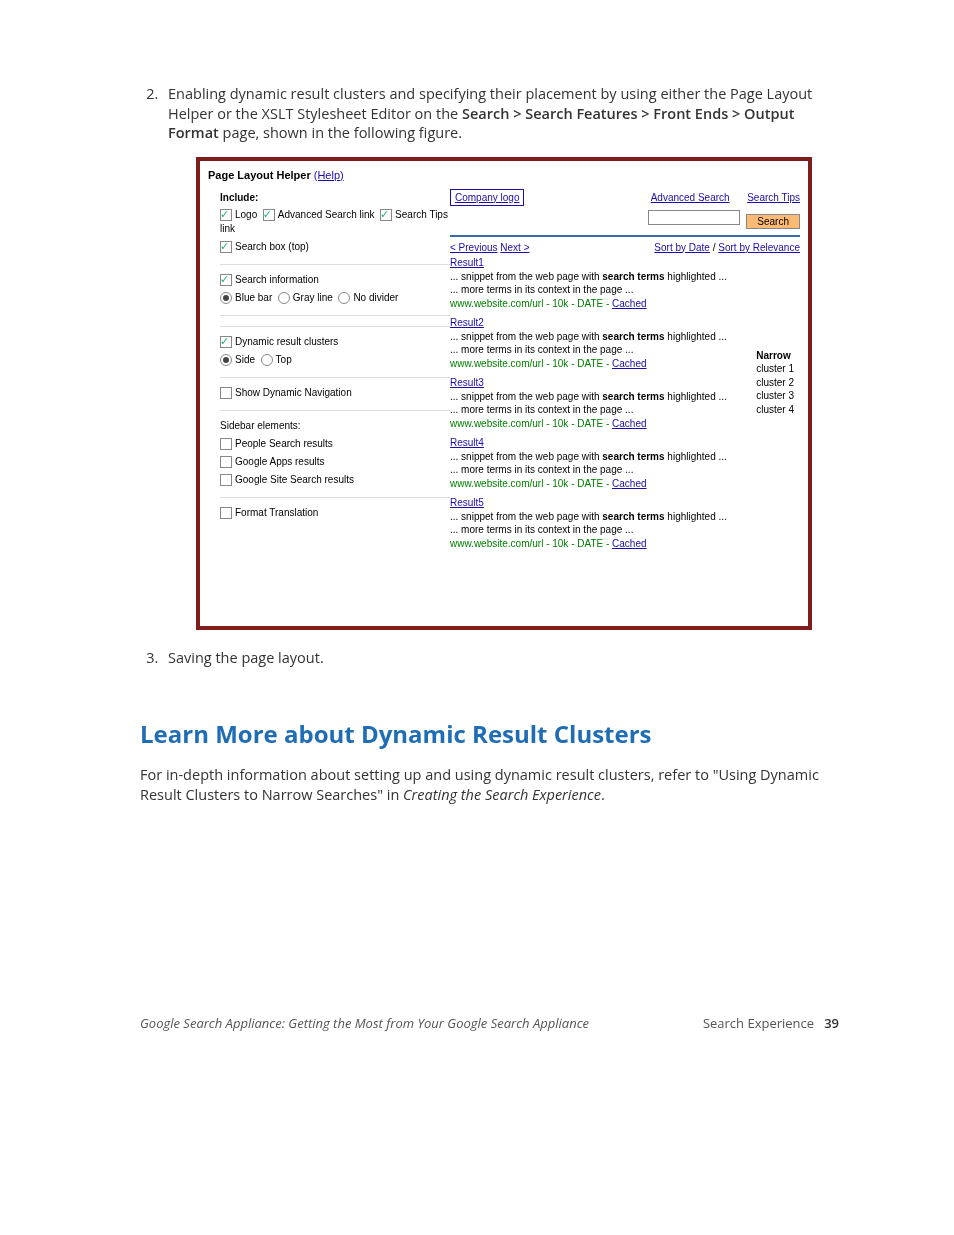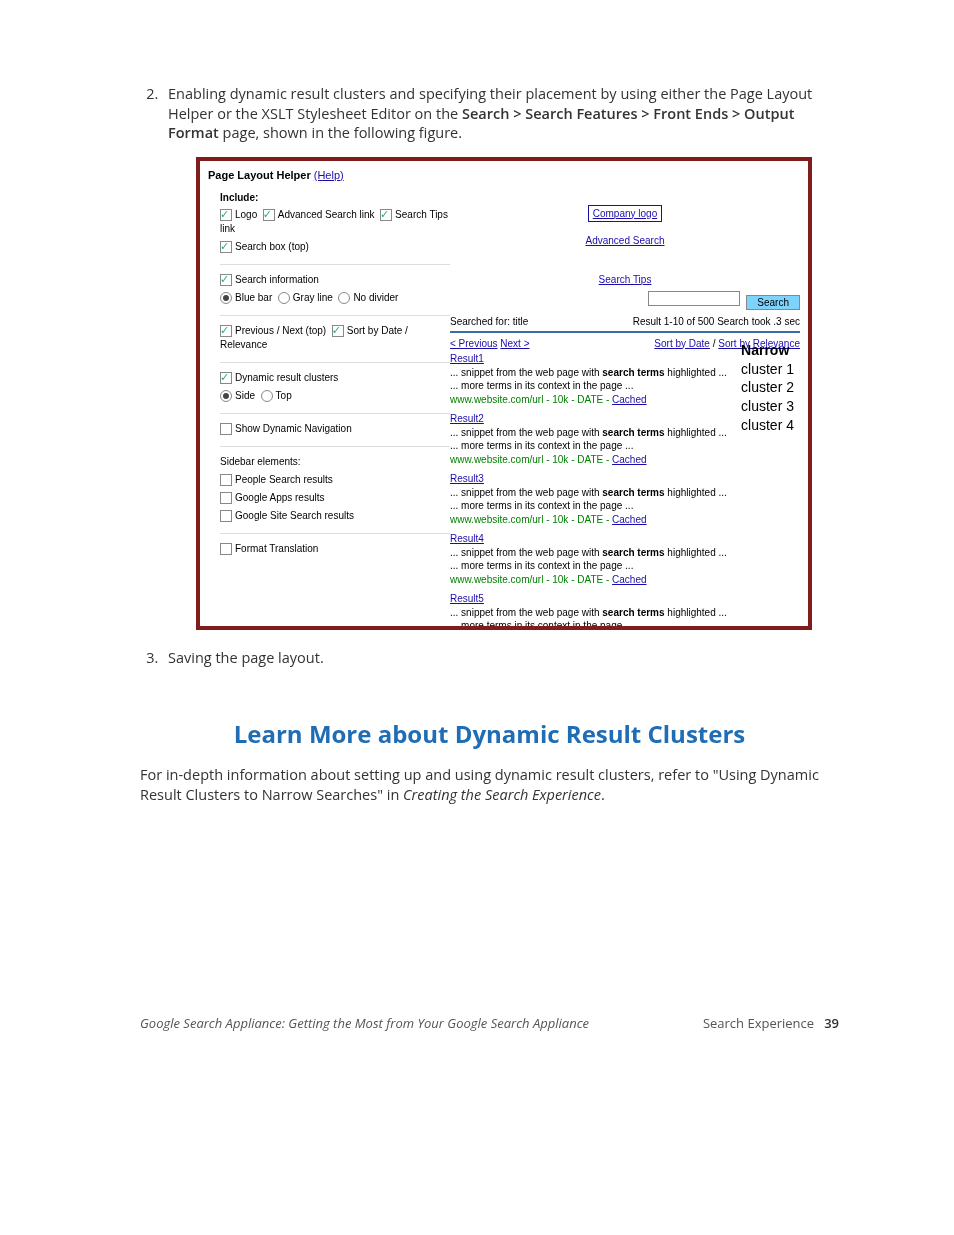--- a/index.html
+++ b/index.html
@@ -48,40 +48,39 @@
   .fig-body { display:flex; padding: 0 0 0 20px;}
   .left-col { width: 230px; font-size: 10px; color:#000; }
   .right-col { flex:1; border-left:0; font-size:10px; padding-right:8px; }
   .subhead { font-weight:bold; margin: 6px 0 4px; }
   .chk { display:inline-block; width:10px; height:10px; border:1px solid #888; margin-right:3px; vertical-align:middle; position:relative; background:#fff;}
   .chk.checked::after { content:"✓"; position:absolute; top:-3px; left:-1px; font-size:11px; color:#2a8; }
   .radio { display:inline-block; width:10px; height:10px; border:1px solid #888; border-radius:50%; margin-right:3px; vertical-align:middle; position:relative; background:#fff;}
   .radio.checked::after { content:""; position:absolute; top:2px; left:2px; width:6px; height:6px; border-radius:50%; background:#444; }
   .opt-line { margin: 4px 0; line-height:1.4; }
   .divider { border-top:1px solid #ddd; margin: 10px 0 8px; }
-  .preview-top { display:flex; align-items:center; gap:6px; margin-bottom:4px; margin-top:20px;flex-direction:column;}
+  .preview-top { display:flex; align-items:center; gap:6px; margin-bottom:4px; margin-top:4px;}
   .logo-box { border:1px solid #1a0dab; color:#1a0dab; font-size:10px; padding:1px 4px; text-decoration:underline;}
   .alink { color:#1a0dab; text-decoration:underline; }
-  .btn { border:1px solid #888; font-size:10px; padding:1px 10px; background:#7dd3fc;}
+  .btn { border:1px solid #888; font-size:10px; padding:1px 10px; background:#fdba74;}
   .search-field { border:1px solid #888; display:inline-block; width:90px; height:13px; background:#fff; margin:0 4px;}
   .meta-line { display:flex; justify-content:space-between; margin:4px 0 2px; }
   .result { margin: 2px 0 6px; }
   .result-title { color:#1a0dab; text-decoration:underline; }
   .snippet { color:#000; }
   .snippet .hl { font-weight:bold; }
   .url { color:#008000; }
   .cached { color:#1a0dab; text-decoration:underline; }
-  .narrow { position:absolute; right:14px; top:180px; font-size:14px;}
+  .narrow { position:absolute; right:14px; top:188px; font-size:10px;}
   .narrow .title{ font-weight:bold; }
   h2.section-heading {
     color:#1f6db5;
     font-size: 24px;
     font-weight:700;
     margin: 50px 0 10px 0;
-    text-align: center;
   }
   .body-text { font-size:14.5px; line-height:1.4; color:#333; }
   .body-text em { font-style: italic; }
   .footer {
     position:absolute;
     bottom: 45px;
     left: 140px;
     right: 115px;
     display:flex;
     justify-content:space-between;
@@ -115,24 +114,20 @@
             </div>
             <div class="opt-line"><span class="chk checked"></span><span>Search box (top)</span></div>
             <div class="divider"></div>
             <div class="opt-line"><span class="chk checked"></span><span>Search information</span></div>
             <div class="opt-line">
               <span class="radio checked"></span><span>Blue bar</span>
               &nbsp;<span class="radio"></span><span>Gray line</span>
               &nbsp;<span class="radio"></span><span>No divider</span>
             </div>
             <div class="divider"></div>
-            <div class="opt-line">
-              <span class="chk checked"></span><span>Previous / Next (top)</span>
-              &nbsp;<span class="chk checked"></span><span>Sort by Date / Relevance</span>
-            </div>
             <div class="divider"></div>
             <div class="opt-line"><span class="chk checked"></span><span>Dynamic result clusters</span></div>
             <div class="opt-line">
               <span class="radio checked"></span><span>Side</span>
               &nbsp;<span class="radio"></span><span>Top</span>
             </div>
             <div class="divider"></div>
             <div class="opt-line"><span class="chk"></span><span>Show Dynamic Navigation</span></div>
             <div class="divider"></div>
             <div class="opt-line">Sidebar elements:</div>
@@ -146,24 +141,20 @@
           <div class="right-col">
             <div class="preview-top">
               <span class="logo-box">Company logo</span>
               <span style="flex:1"></span>
               <span class="alink">Advanced Search</span>&nbsp;&nbsp;
               <span class="alink">Search Tips</span>
             </div>
             <div style="text-align:right; margin-bottom:6px;">
               <span class="search-field"></span>
               <span class="btn">Search</span>
-            </div>
-            <div class="meta-line">
-              <span>Searched for: title</span>
-              <span>Result 1-10 of 500   Search took .3 sec</span>
             </div>
             <div style="border-top:2px solid #3b6caa; margin:2px 0 4px;"></div>
             <div class="meta-line">
               <span><span class="alink">&lt; Previous</span>&nbsp;<span class="alink">Next &gt;</span></span>
               <span><span class="alink">Sort by Date</span> / <span class="alink">Sort by Relevance</span></span>
             </div>
 
             <div id="results-container">
                 <div class="result"><span class="result-title">Result1</span><br><span class="snippet">... snippet from the web page with <span class="hl">search terms</span> highlighted ...</span><br><span class="snippet">... more terms in its context in the page ...</span><br><span class="url">www.website.com/url - 10k - DATE - </span><span class="cached">Cached</span></div>
                 <div class="result"><span class="result-title">Result2</span><br><span class="snippet">... snippet from the web page with <span class="hl">search terms</span> highlighted ...</span><br><span class="snippet">... more terms in its context in the page ...</span><br><span class="url">www.website.com/url - 10k - DATE - </span><span class="cached">Cached</span></div>

